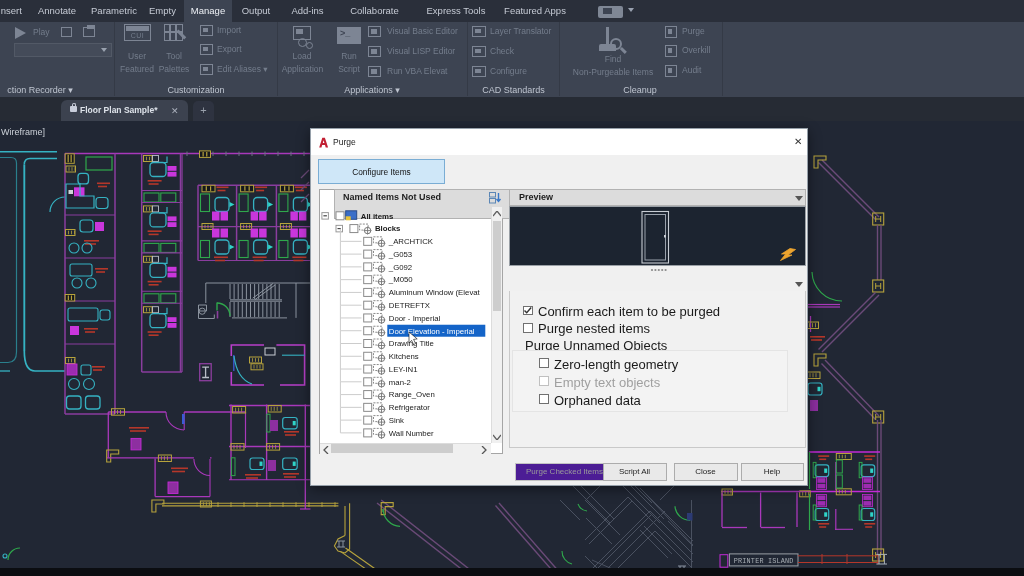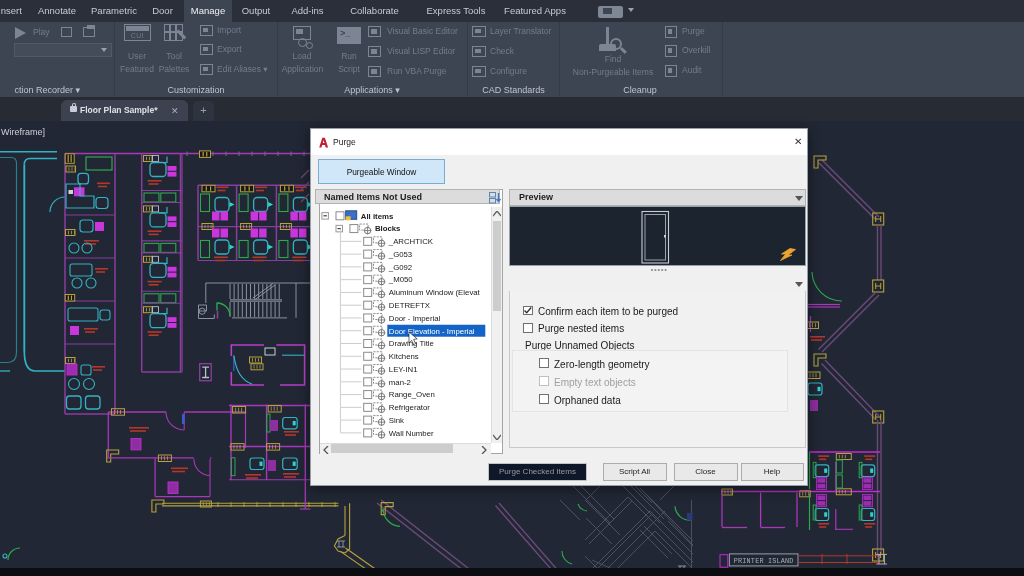--- a/index.html
+++ b/index.html
@@ -15,44 +15,44 @@
 .gtxt2{position:absolute;font-size:8.5px;color:#747d8c;white-space:nowrap;text-align:center}
 #filebar{left:0;top:97px;width:1024px;height:24px;background:#262b34}
 #ftab{position:absolute;left:61px;top:100px;width:127px;height:21px;background:#3c424f;border-radius:6px 6px 0 0;color:#dde1e8}
 #plustab{position:absolute;left:193px;top:101px;width:21px;height:20px;background:#2e3340;border-radius:5px 5px 0 0;color:#99a0ab;text-align:center;font-size:11px;line-height:19px}
 #canvas{left:0;top:121px;width:1024px;height:447px;background:#212734}
 #blackbar{left:0;top:568px;width:1024px;height:8px;background:#0b0d11}
 #dlg{left:310px;top:127.5px;width:498px;height:358px;background:#f0f0f0;border:1px solid #96a0aa;box-shadow:0 3px 12px rgba(0,0,0,.45)}
 .hdrbar{position:absolute;background:#dcdcdc;border:1px solid #b2b2b2;font-size:9px;font-weight:bold;color:#1d1d1d}
 .cb{position:absolute;width:9.5px;height:9.5px;background:#fff;border:1px solid #707070}
 .btn{position:absolute;height:18px;background:#e9e9e9;border:1px solid #acacac;font-size:8px;color:#1d1d1d;text-align:center;line-height:16px}
-.tl{position:absolute;font-size:10px;color:#1a1a1a;white-space:nowrap;line-height:11px}
+.tl{position:absolute;font-size:13px;color:#1a1a1a;white-space:nowrap;line-height:11px}
 </style></head><body>
 
 <div class="abs" id="ribbon"></div>
 <div class="abs" id="tabstrip"></div>
 <div class="rtab" style="left:-16px;width:52px">Insert</div>
 <div class="rtab" style="left:34px;width:46px">Annotate</div>
 <div class="rtab" style="left:88px;width:52px">Parametric</div>
-<div class="rtab" style="left:146px;width:33px">Door</div>
+<div class="rtab" style="left:146px;width:33px">Empty</div>
 <div class="rtab act" style="left:184px;width:48px">Manage</div>
 <div class="rtab" style="left:236px;width:40px">Output</div>
 <div class="rtab" style="left:281px;width:53px">Add-ins</div>
 <div class="rtab" style="left:339px;width:71px">Collaborate</div>
 <div class="rtab" style="left:415px;width:82px">Express Tools</div>
 <div class="rtab" style="left:502px;width:66px">Featured Apps</div>
 <div class="abs" style="left:598px;top:5.5px;width:25px;height:12px;background:#7f8795;border-radius:2px"></div>
 <div class="abs" style="left:603px;top:8px;width:9px;height:6px;background:#3d4452"></div>
 <div class="abs" style="left:628px;top:8px;width:0;height:0;border-left:3px solid transparent;border-right:3px solid transparent;border-top:4px solid #9aa2b0"></div>
 <div class="sep" style="left:114px"></div>
 <div class="sep" style="left:277px"></div>
 <div class="sep" style="left:467px"></div>
 <div class="sep" style="left:559px"></div>
 <div class="sep" style="left:722px"></div>
-<div class="plabel" style="left:0;width:80px;text-align:right">ction Recorder ▾</div>
+<div class="plabel" style="left:0;width:80px;text-align:center">ction Recorder ▾</div>
 <div class="plabel" style="left:138px;width:116px">Customization</div>
 <div class="plabel" style="left:306px;width:132px">Applications ▾</div>
 <div class="plabel" style="left:468px;width:91px">CAD Standards</div>
 <div class="plabel" style="left:606px;width:68px">Cleanup</div>
 <div class="abs" style="left:15px;top:27px;width:0;height:0;border-top:6px solid transparent;border-bottom:6px solid transparent;border-left:11px solid #7d8594"></div>
 <div class="gtxt" style="left:33px;top:27px">Play</div>
 <div class="abs" style="left:61px;top:27px;width:11px;height:10px;border:1.5px solid #7d8594"></div>
 <div class="abs" style="left:83px;top:27px;width:12px;height:10px;border:1.5px solid #7d8594"></div>
 <div class="abs" style="left:87px;top:25px;width:8px;height:4px;background:#7d8594"></div>
 <div class="abs" style="left:14px;top:43px;width:98px;height:14px;background:#444b59;border:1px solid #525966"></div>
@@ -89,21 +89,21 @@
 <div class="gtxt2" style="left:329px;top:51px;width:40px">Run</div>
 <div class="gtxt2" style="left:329px;top:64px;width:40px">Script</div>
 <div class="abs" style="left:368px;top:26px;width:13px;height:11px;border:1.5px solid #7d8594"></div>
 <div class="abs" style="left:371px;top:29px;width:6px;height:5px;background:#7d8594"></div>
 <div class="gtxt" style="left:387px;top:26px">Visual Basic Editor</div>
 <div class="abs" style="left:368px;top:46px;width:13px;height:11px;border:1.5px solid #7d8594"></div>
 <div class="abs" style="left:371px;top:49px;width:6px;height:5px;background:#7d8594"></div>
 <div class="gtxt" style="left:387px;top:46px">Visual LISP Editor</div>
 <div class="abs" style="left:368px;top:66px;width:13px;height:11px;border:1.5px solid #7d8594"></div>
 <div class="abs" style="left:371px;top:69px;width:6px;height:5px;background:#7d8594"></div>
-<div class="gtxt" style="left:387px;top:66px">Run VBA Purge</div>
+<div class="gtxt" style="left:387px;top:66px">Run VBA Elevat</div>
 <div class="abs" style="left:472px;top:26px;width:14px;height:11px;border:1.5px solid #7d8594"></div>
 <div class="abs" style="left:475px;top:29px;width:6px;height:4px;background:#7d8594"></div>
 <div class="gtxt" style="left:490px;top:26px">Layer Translator</div>
 <div class="abs" style="left:472px;top:46px;width:14px;height:11px;border:1.5px solid #7d8594"></div>
 <div class="abs" style="left:475px;top:49px;width:6px;height:4px;background:#7d8594"></div>
 <div class="gtxt" style="left:490px;top:46px">Check</div>
 <div class="abs" style="left:472px;top:66px;width:14px;height:11px;border:1.5px solid #7d8594"></div>
 <div class="abs" style="left:475px;top:69px;width:6px;height:4px;background:#7d8594"></div>
 <div class="gtxt" style="left:490px;top:66px">Configure</div>
 <div class="abs" style="left:606px;top:27px;width:2.5px;height:18px;background:#7d8594"></div>
@@ -662,23 +662,23 @@
 </svg>
 <div class="abs" style="left:1px;top:127px;font-size:9px;color:#ccd1d8">Wireframe]</div>
 <div class="abs" id="blackbar"></div>
 <div class="abs" id="dlg">
     <div class="abs" style="left:0;top:0;width:496px;height:26px;background:#fff"></div>
     <svg class="abs" style="left:7px;top:8px" width="11" height="11" viewBox="0 0 11 11">
       <path d="M1.2,10.4 L4.3,0.8 H6.9 L10.1,10.4 H7.7 L7,8.1 H4.1 L3.5,10.4 Z M4.8,5.9 H6.4 L5.6,3.2 Z" fill="#c22033"></path>
     </svg>
     <div class="abs" style="left:22px;top:8px;font-size:8.5px;color:#222">Purge</div>
     <div class="abs" style="left:483px;top:7px;font-size:10px;color:#333">✕</div>
-    <div class="abs" style="left:7px;top:30px;width:127px;height:25px;background:#cfe7f8;border:1px solid #7aadd4;font-size:8.3px;color:#111;text-align:center;line-height:24px">Purgeable Window</div>
+    <div class="abs" style="left:7px;top:30px;width:127px;height:25px;background:#cfe7f8;border:1px solid #7aadd4;font-size:8.3px;color:#111;text-align:center;line-height:24px">Configure Items</div>
     <div class="abs" style="left:7.5px;top:60.5px;width:184.5px;height:265px;background:#fff;border:1px solid #a5a5a5"></div>
-    <div class="hdrbar" style="left:4px;top:60.5px;width:184.5px;height:15px;line-height:15px;padding-left:8px">Named Items Not Used</div>
+    <div class="hdrbar" style="left:23px;top:60.5px;width:184.5px;height:30px;line-height:15px;padding-left:8px">Named Items Not Used</div>
     <svg class="abs" style="left:178px;top:63.5px" width="13" height="12" viewBox="0 0 13 12">
       <rect x="0.5" y="0.5" width="6" height="4.5" fill="none" stroke="#5b86b5"></rect>
       <rect x="0.5" y="6.5" width="6" height="4.5" fill="none" stroke="#5b86b5"></rect>
       <path d="M9.5,1 V9 M7.5,7 L9.5,9.5 L11.5,7" stroke="#3a78c8" stroke-width="1.4" fill="none"></path>
     </svg>
     <div class="abs" style="left:180px;top:78px;width:11px;height:236.5px;background:#f0f0f0;border-left:1px solid #dcdcdc"></div>
     <svg class="abs" style="left:182px;top:82px" width="8" height="6">
       <path d="M0,5 L4,0 L8,5" stroke="#606060" stroke-width="1.3" fill="none"></path>
     </svg>
     <svg class="abs" style="left:182px;top:305px" width="8" height="6">
@@ -852,16 +852,16 @@
     <div class="cb" style="left:212px;top:194.5px"></div>
     <div class="tl" style="left:227px;top:194.5px">Purge nested items</div>
     <div class="tl" style="left:214px;top:211.5px">Purge Unnamed Objects</div>
     <div class="abs" style="left:201px;top:221px;width:276px;height:62px;border:1px solid #e4e4e4;background:#f3f3f3"></div>
     <div class="cb" style="left:228px;top:229.5px"></div>
     <div class="tl" style="left:243px;top:230px">Zero-length geometry</div>
     <div class="cb" style="left:228px;top:247.5px;border-color:#c0c0c0"></div>
     <div class="tl" style="left:243px;top:248px;color:#a0a0a0">Empty text objects</div>
     <div class="cb" style="left:228px;top:265.5px"></div>
     <div class="tl" style="left:243px;top:266px">Orphaned data</div>
-    <div class="btn" style="left:177px;top:334px;width:99px;background:#0f172a;border-color:#c3c3c3;color:#9a9a9a">Purge Checked Items</div>
+    <div class="btn" style="left:204px;top:334px;width:99px;background:#4c1d95;border-color:#c3c3c3;color:#9a9a9a">Purge Checked Items</div>
     <div class="btn" style="left:291.5px;top:334px;width:64px">Script All</div>
     <div class="btn" style="left:362.5px;top:334px;width:64px">Close</div>
     <div class="btn" style="left:429.5px;top:334px;width:63px">Help</div>
   </div>
 </body></html>

